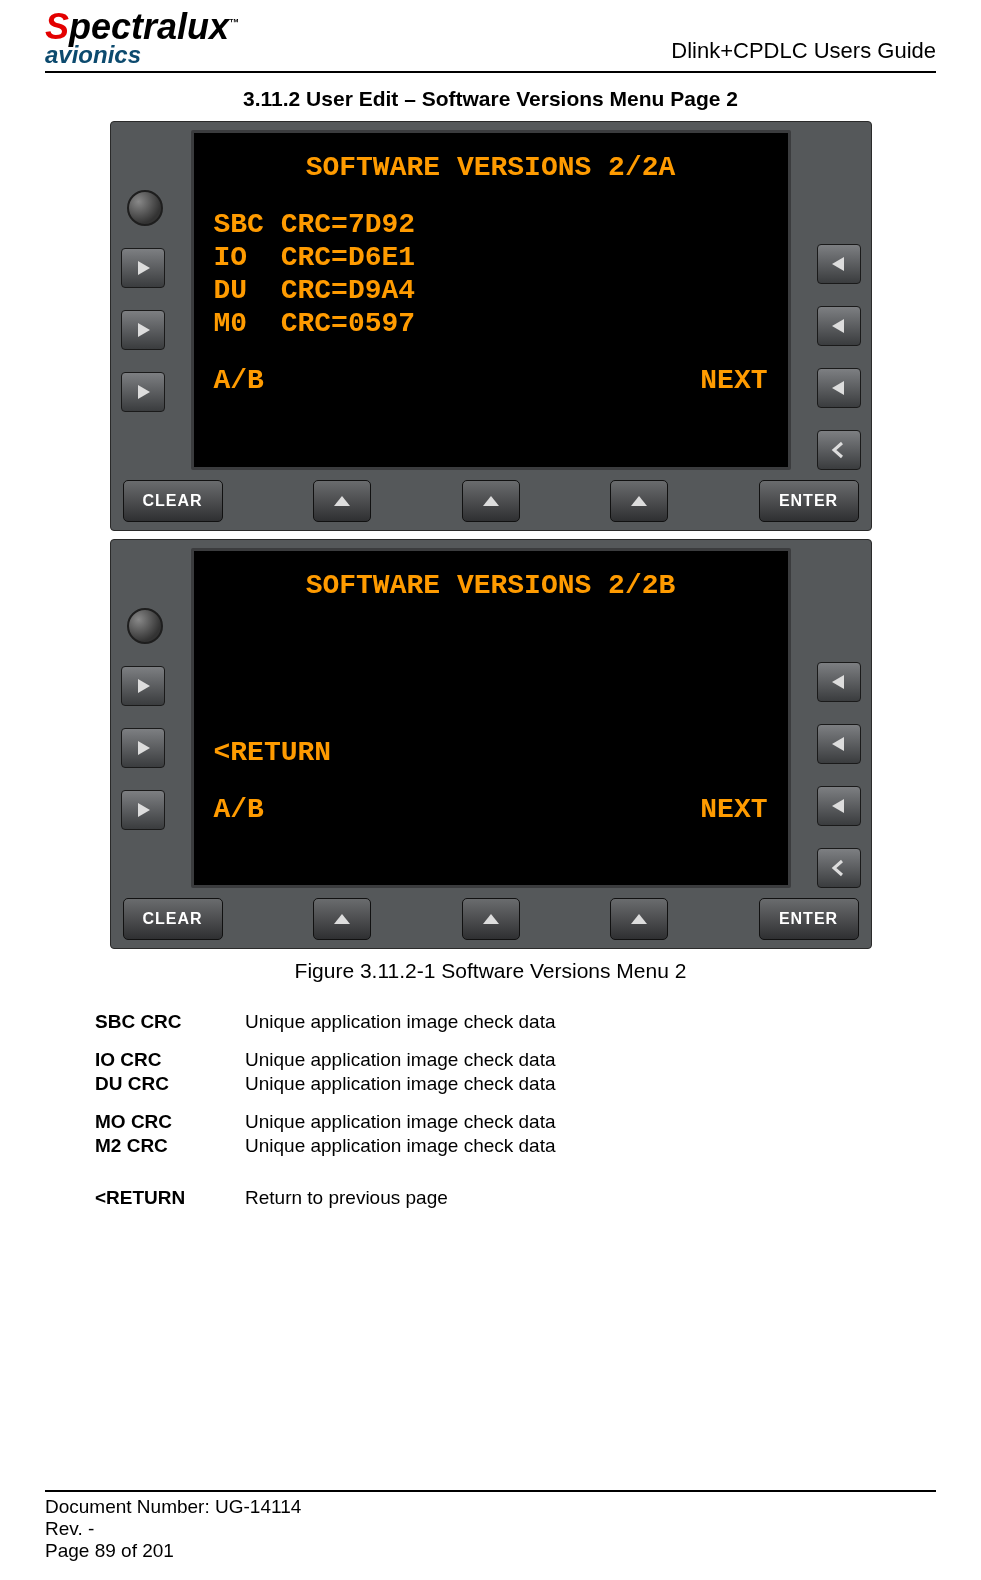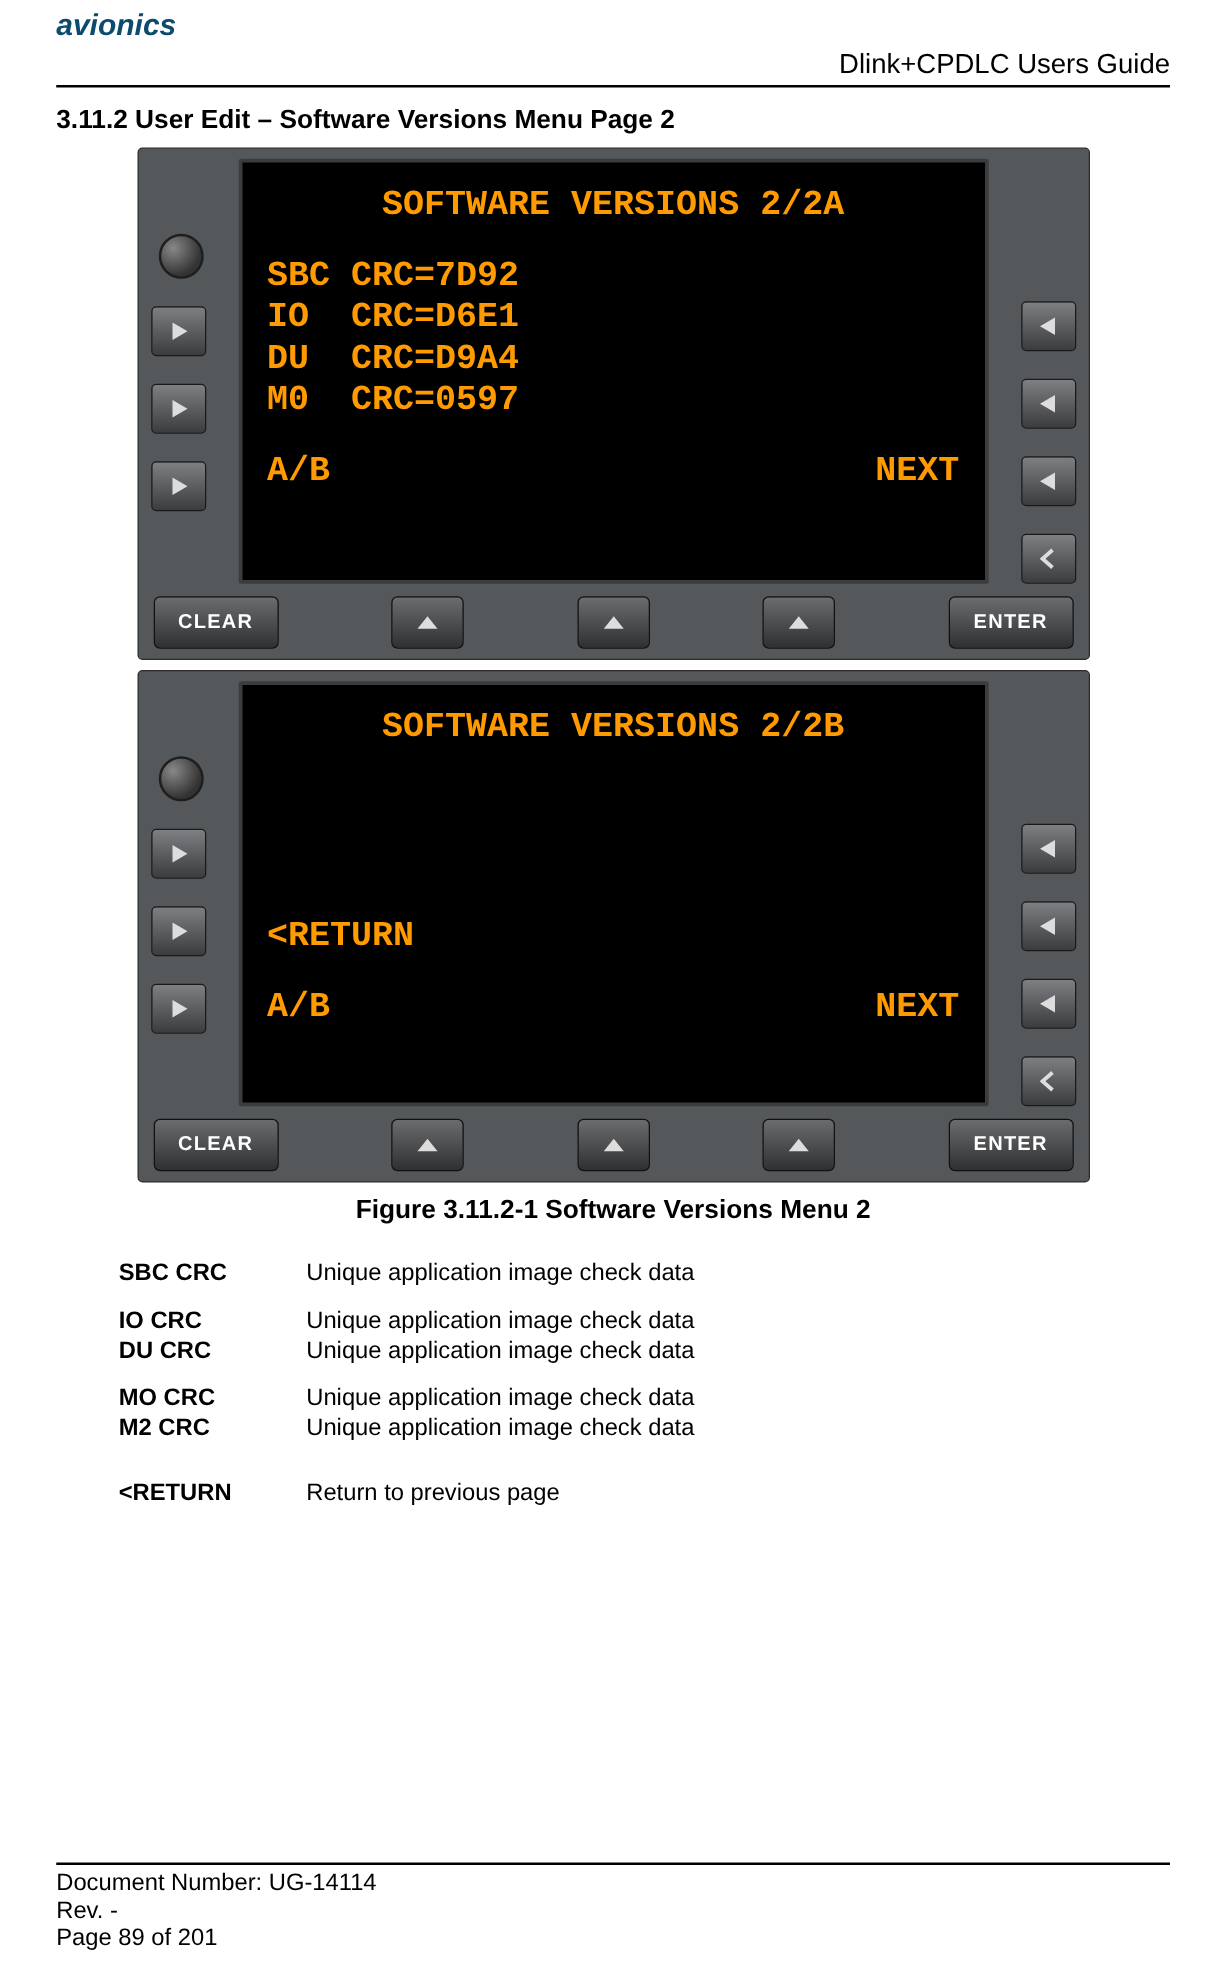--- a/index.html
+++ b/index.html
@@ -50,20 +50,21 @@
   }
   hr.header-rule {
     margin: 4px 0 14px 0;
     border: none;
     border-top: 2px solid #000;
   }
   .section-title {
     font-weight: bold;
     font-size: 21px;
     margin: 0 0 10px 0;
+    text-align: center;
   }
 
   
   .device {
     width: 740px;
     margin: 0 auto 8px auto;
     background: #55585a;
     border: 1px solid #2a2a2a;
     padding: 8px 10px 8px 10px;
     border-radius: 4px;
@@ -142,21 +143,21 @@
   }
   .arrow-up-btn {
     width: 56px; height: 40px;
     background: linear-gradient(#6a6c6e,#2f3032);
     border: 1px solid #111;
     border-radius: 5px;
     display:flex;align-items:center;justify-content:center;
   }
   .figure-caption {
     text-align: center;
-    font-weight: bold;
+    font-weight: normal;
     font-size: 21px;
     margin: 10px 0 28px 0;
   }
 
   
   .defs {
     margin-left: 50px;
     font-size: 19px;
   }
   .defs .drow { display: flex; margin-bottom: 2px; }
@@ -181,20 +182,21 @@
     flex-direction: column;
   }
 </style>
 </head>
 <body>
 
 <div class="page">
 
   <div class="header-row">
     <div class="logo-block">
+      <div class="logo-top"><span class="red-s">S</span>pectralux<span class="tm">™</span></div>
       <div class="logo-sub">avionics</div>
     </div>
     <div class="guide-title">Dlink+CPDLC Users Guide</div>
   </div>
   <hr class="header-rule">
 
   <div class="section-title">3.11.2 User Edit – Software Versions Menu Page 2</div>
 
   <div class="device">
     <div class="device-body">

